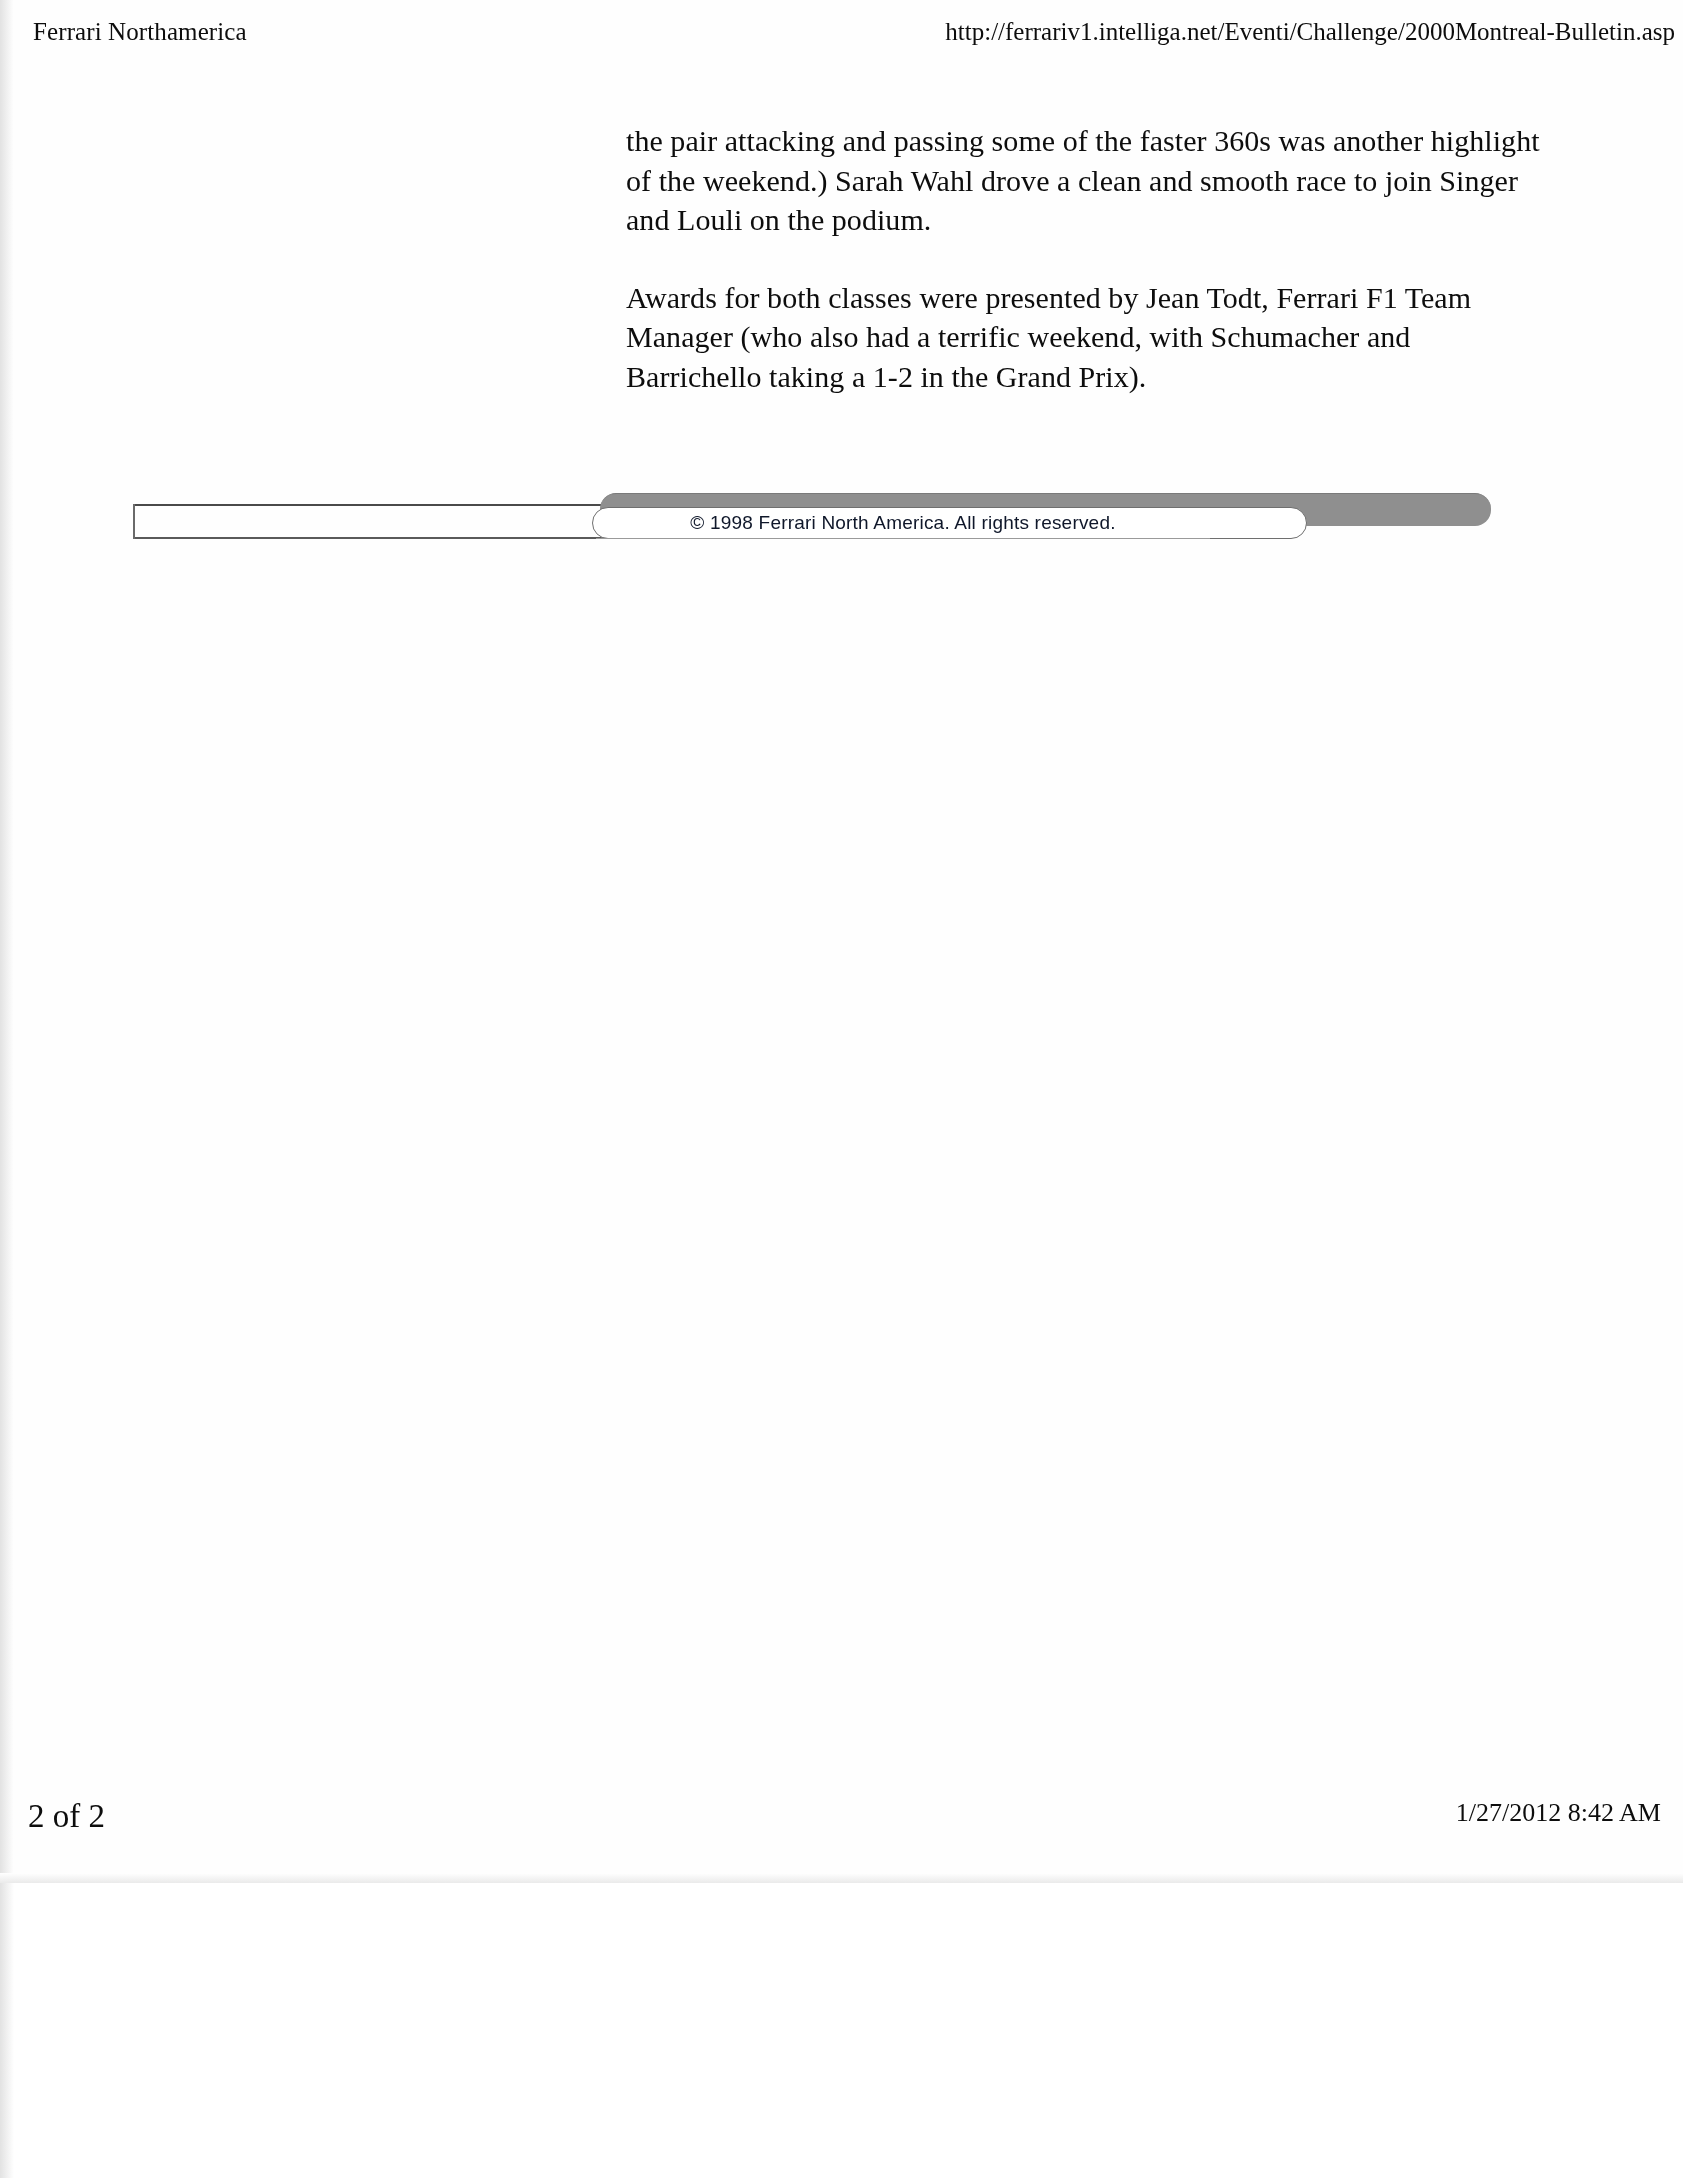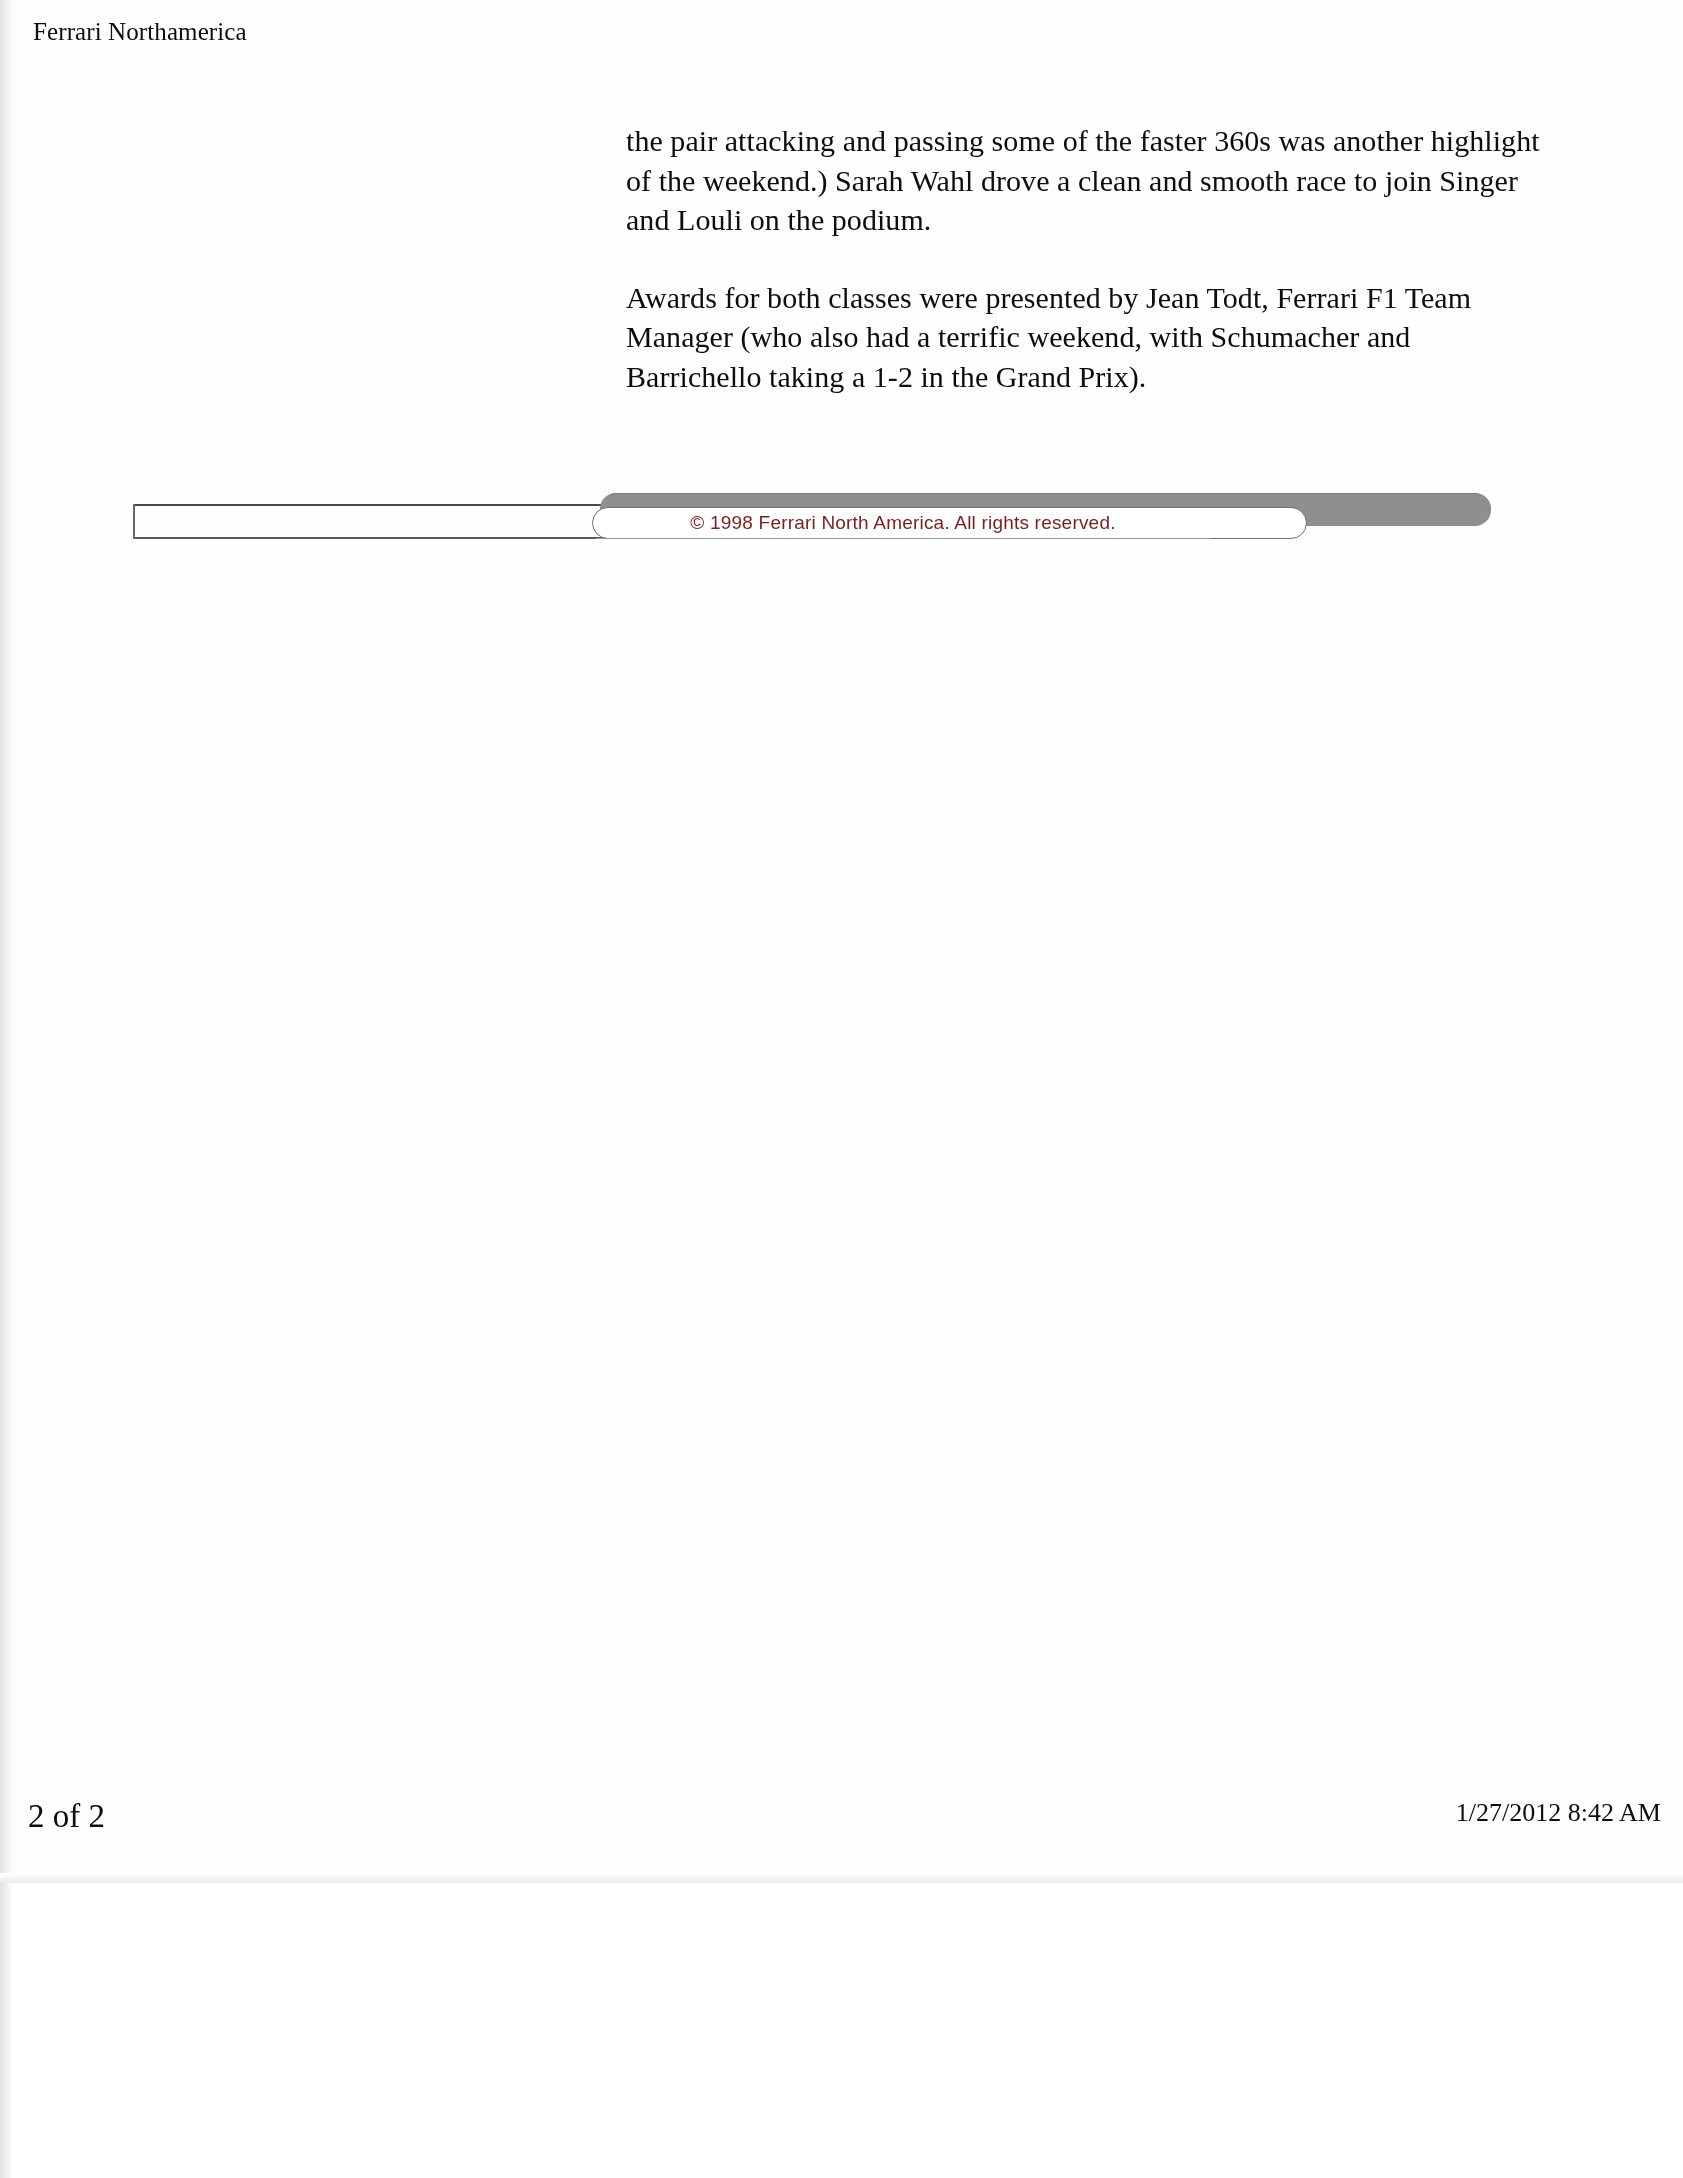--- a/index.html
+++ b/index.html
@@ -122,21 +122,21 @@
     border-radius: 17px;
     box-sizing: border-box;
   }
   .copyright-text {
     position: absolute;
     left: 467px; top: 25px;
     width: 614px;
     text-align: center;
     font-family: "Liberation Sans", sans-serif;
     font-size: 19px;
-    color: #7f1d1d;
+    color: #0f172a;
     letter-spacing: 0.2px;
     white-space: nowrap;
   }
   .copyright-underline {
     position: absolute;
     left: 467px; top: 51px;
     width: 614px; height: 1px;
     background: #9a9a9a;
   }
 
@@ -164,20 +164,21 @@
 </head>
 <body>
 
 <div class="page">
 
   <div class="scan-edge-left"></div>
   <div class="scan-edge-bottom"></div>
 
   <div class="print-header">
     <div class="header-left">Ferrari Northamerica</div>
+    <div class="header-right">http://ferrariv1.intelliga.net/Eventi/Challenge/2000Montreal-Bulletin.asp</div>
   </div>
 
   <div class="content">
     <p class="para">the pair attacking and passing some of the faster 360s was another highlight of the weekend.) Sarah Wahl drove a clean and smooth race to join Singer and Louli on the podium.</p>
     <p class="para">Awards for both classes were presented by Jean Todt, Ferrari F1 Team Manager (who also had a terrific weekend, with Schumacher and Barrichello taking a 1-2 in the Grand Prix).</p>
   </div>
 
   <div class="footer-graphic">
     <div class="rule-top"></div>
     <div class="rule-bottom-connector"></div>

